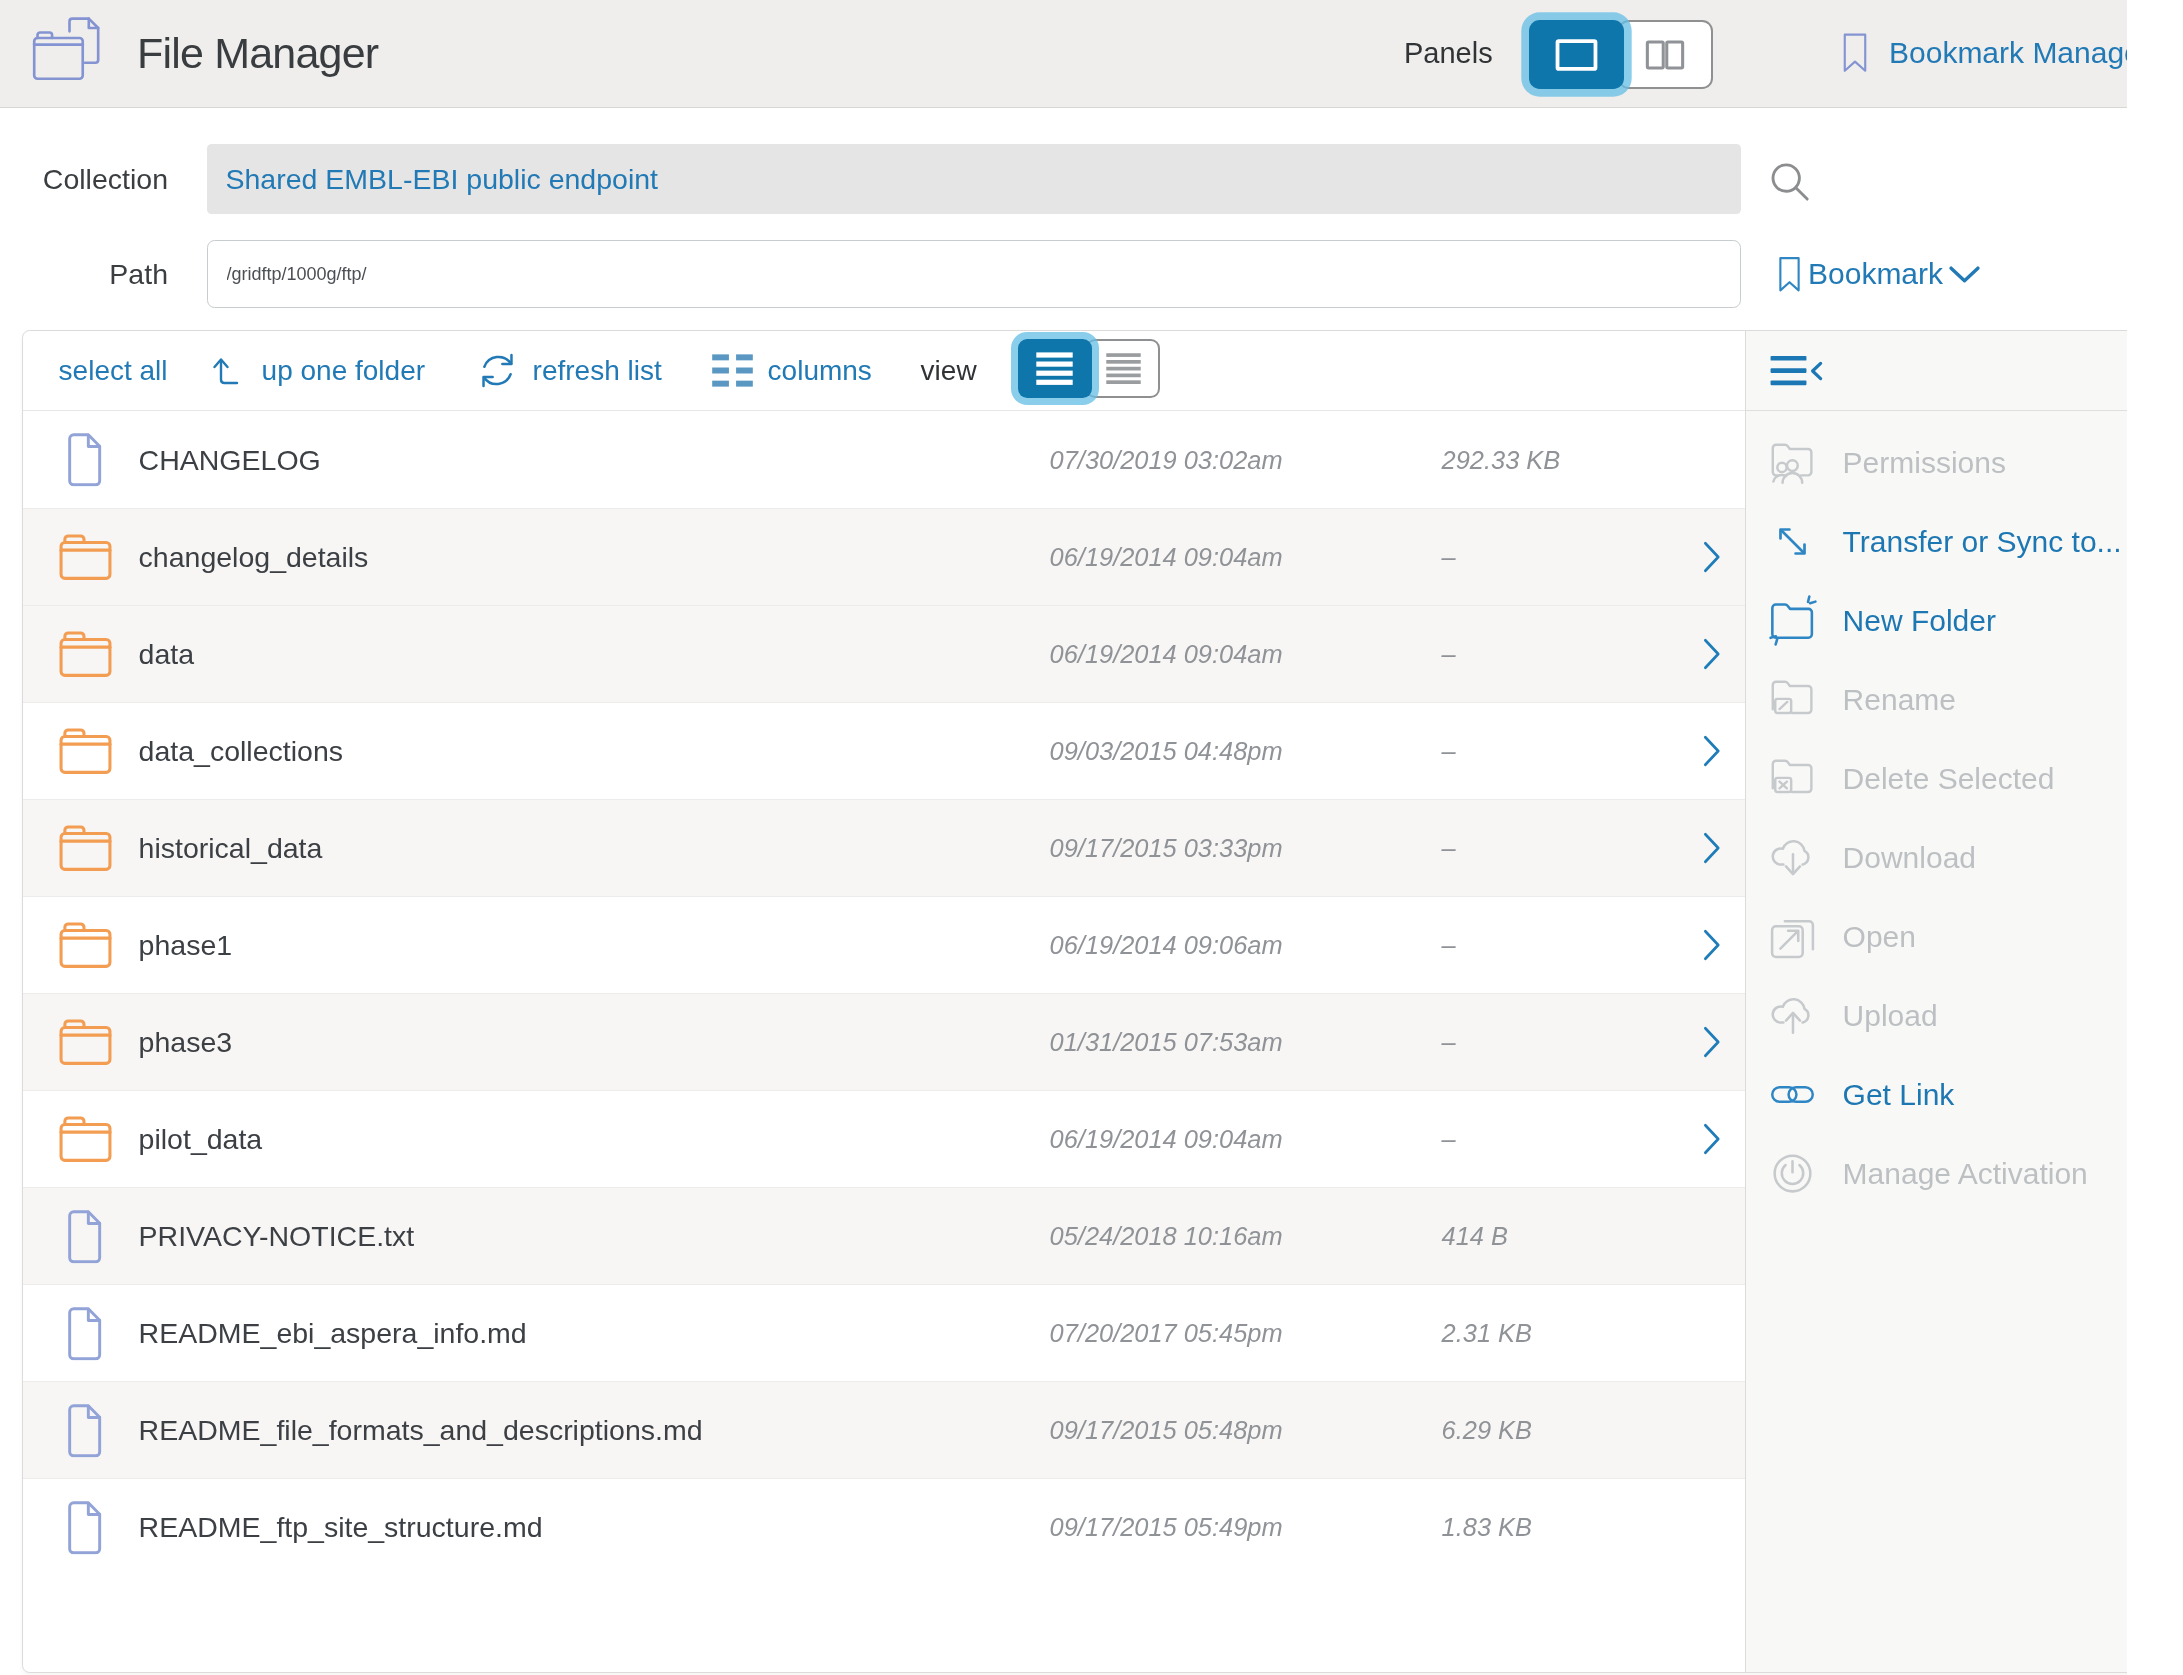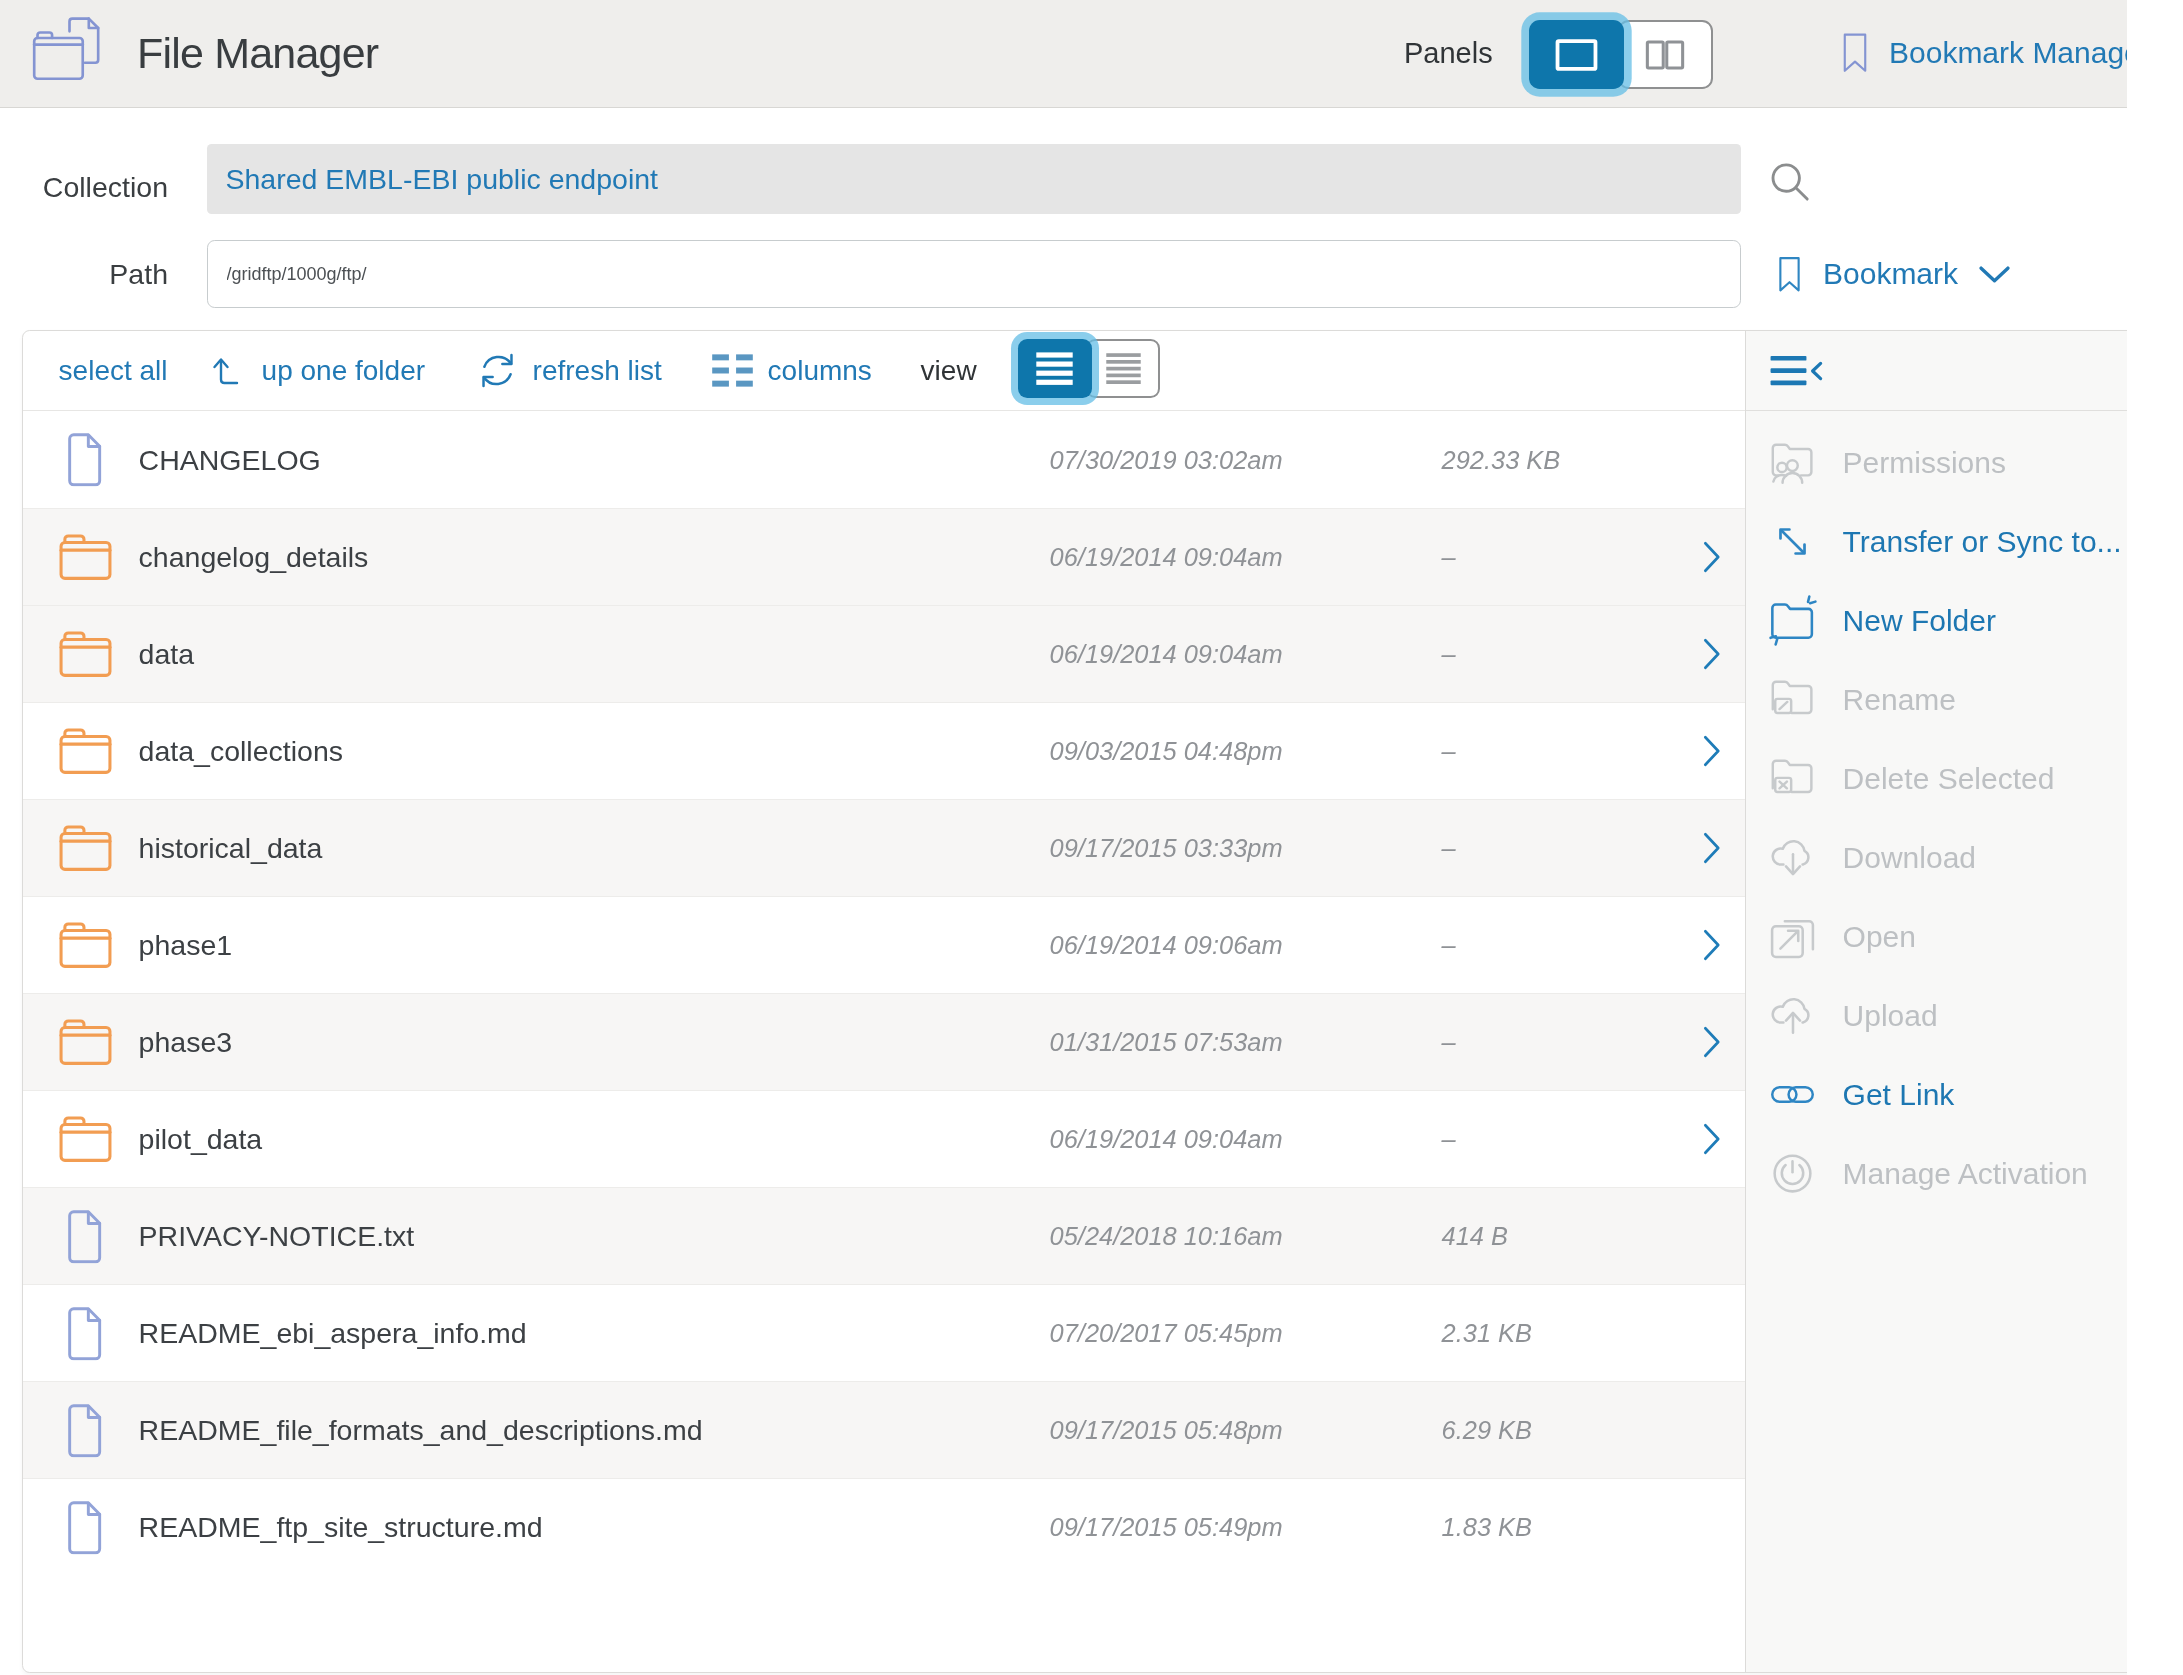--- a/index.html
+++ b/index.html
@@ -33,26 +33,26 @@
   .panel-toggle{position:absolute;left:1529px;top:20px;display:flex}
   .pbtn{width:95px;height:69px;border:0;display:flex;align-items:center;justify-content:center;background:transparent;cursor:pointer}
   .pbtn.active{background:var(--active-toggle);border-radius:10.8px;box-shadow:0 0 0 7.7px var(--toggle-glow);position:relative;z-index:2}
   .pbtn.plain{background:#fff;border:2.3px solid #8f9091;border-radius:10.8px;margin-left:-6.2px;z-index:1}
   .bmgr{position:absolute;left:1841px;top:0;height:106px;display:flex;align-items:center;gap:20px;cursor:pointer}
   .bmgr .ribbon{width:28px;height:62px;color:var(--logo-periwinkle)}
   .bmgr-label{font-size:30px;color:var(--accent)}
 
   
   .field-label{position:absolute;left:0;width:168px;display:flex;align-items:center;justify-content:flex-end;font-size:28.5px;color:#3a3e41}
-  .lbl-collection{top:152px;height:70px}
+  .lbl-collection{top:144px;height:70px}
   .lbl-path{top:240px;height:68px}
   .collection-field{position:absolute;left:207px;top:144px;width:1534px;height:70px;background:#e5e5e5;border-radius:4.6px;display:flex;align-items:center;padding-left:18.5px;font-size:28.5px;color:var(--accent);cursor:pointer}
   .path-field{position:absolute;left:207px;top:240px;width:1534px;height:68px;background:#fff;border:1.5px solid #c7ccce;border-radius:7.7px;padding-left:18.5px;font-size:18px;color:#4c5054;font-family:"Liberation Sans",sans-serif;outline:none}
   .search-btn{position:absolute;left:1767px;top:159px;width:48px;height:49px;color:#8b8d8e;background:none;border:0;cursor:pointer}
-  .bookmark-link{position:absolute;left:1777px;top:240px;height:68px;display:flex;align-items:center;gap:21px;cursor:pointer}
+  .bookmark-link{position:absolute;left:1777px;top:240px;height:68px;display:flex;align-items:center;gap:6px;cursor:pointer}
   .bookmark-link .ribbon{width:25px;height:59px;color:#2f86c2}
   .bookmark-link-label{font-size:30px;color:var(--accent)}
   .bookmark-link .chev-down{width:31px;height:17px;color:var(--accent)}
 
   
   .panel{position:absolute;left:21.6px;top:330px;width:2159px;height:1343px;border:1.5px solid var(--border);border-radius:7.7px;display:flex;background:#fff;overflow:hidden;box-shadow:0 2.3px 4.6px rgba(0,0,0,.04)}
   .list-pane{width:1722px;display:flex;flex-direction:column}
   .toolbar{position:relative;height:80px;flex:none;border-bottom:1.5px solid var(--border-light)}
   .t-item{position:absolute;top:0;height:100%;display:flex;align-items:center;gap:14px;background:none;border:0;cursor:pointer;font-size:28px;color:var(--accent);font-family:"Liberation Sans",sans-serif}
   .t-selectall{left:36px}

